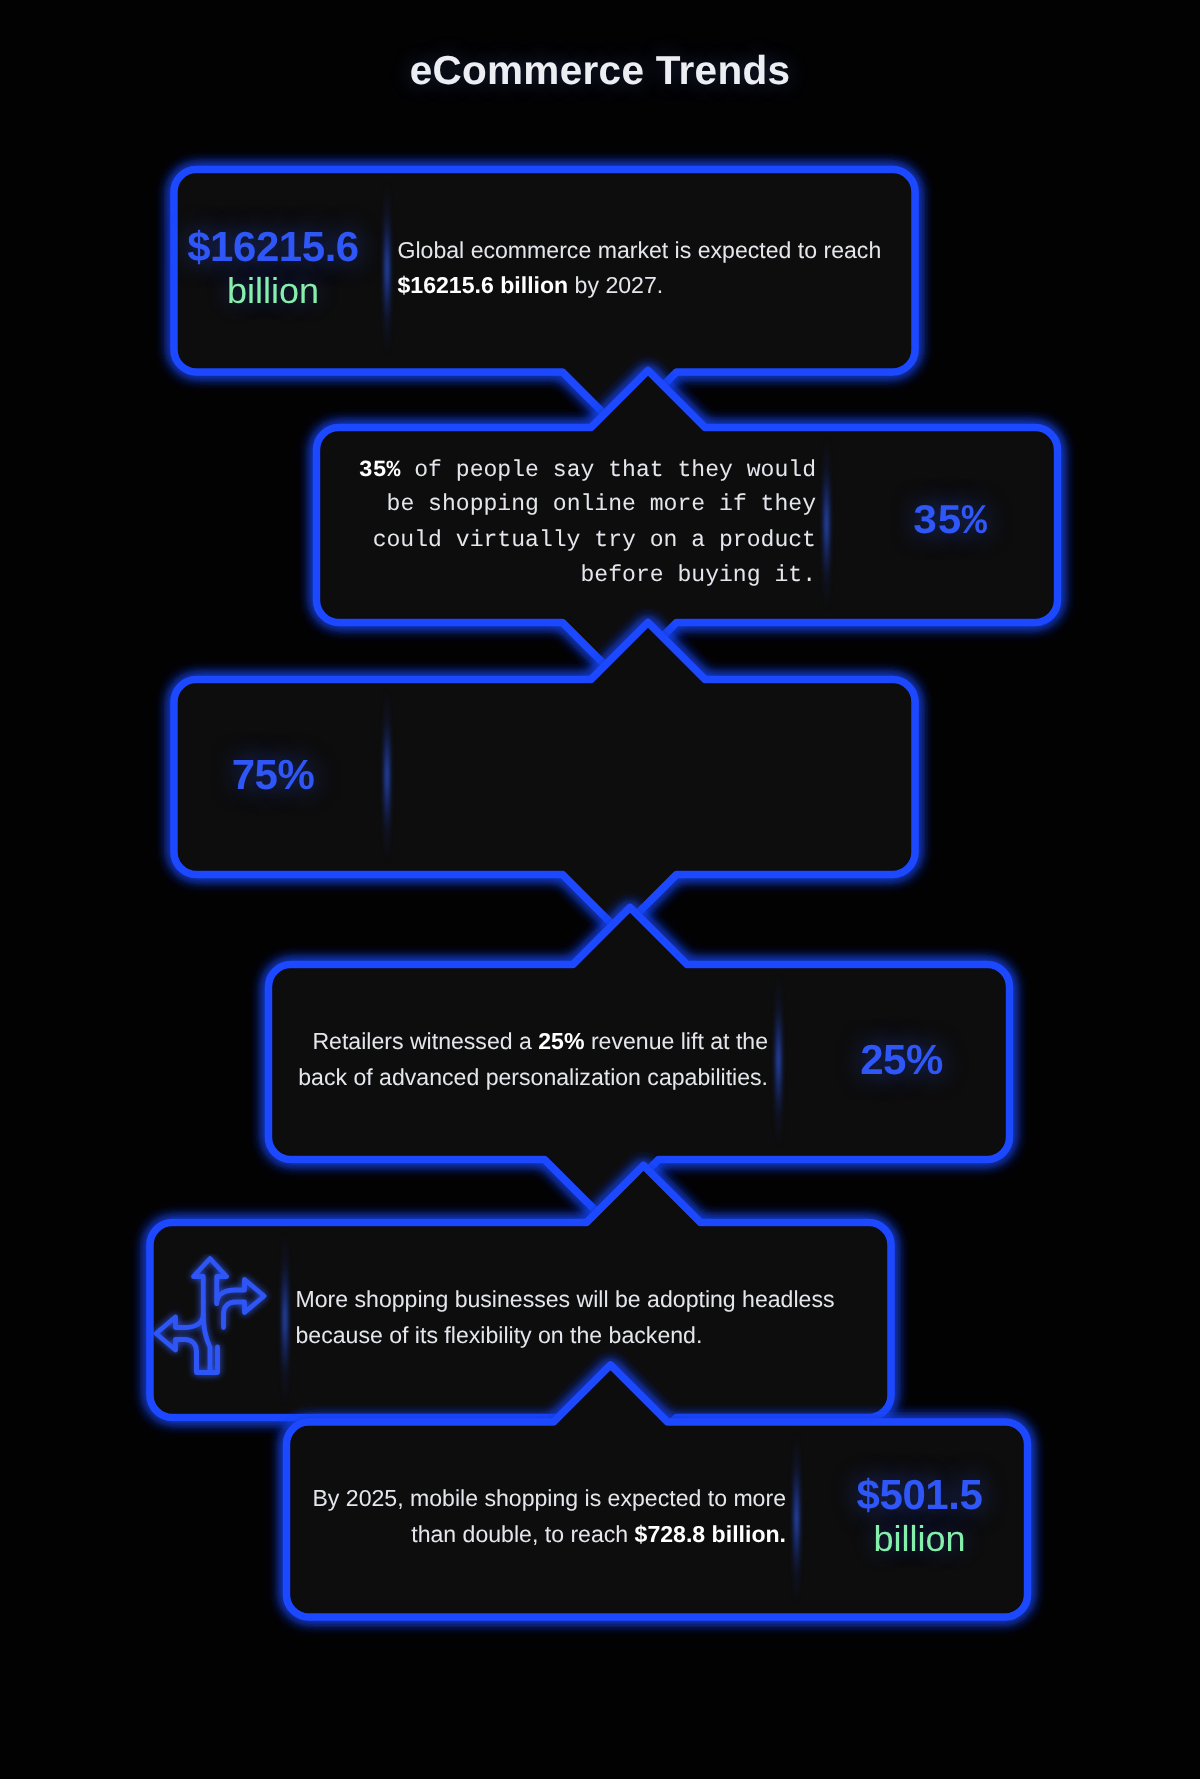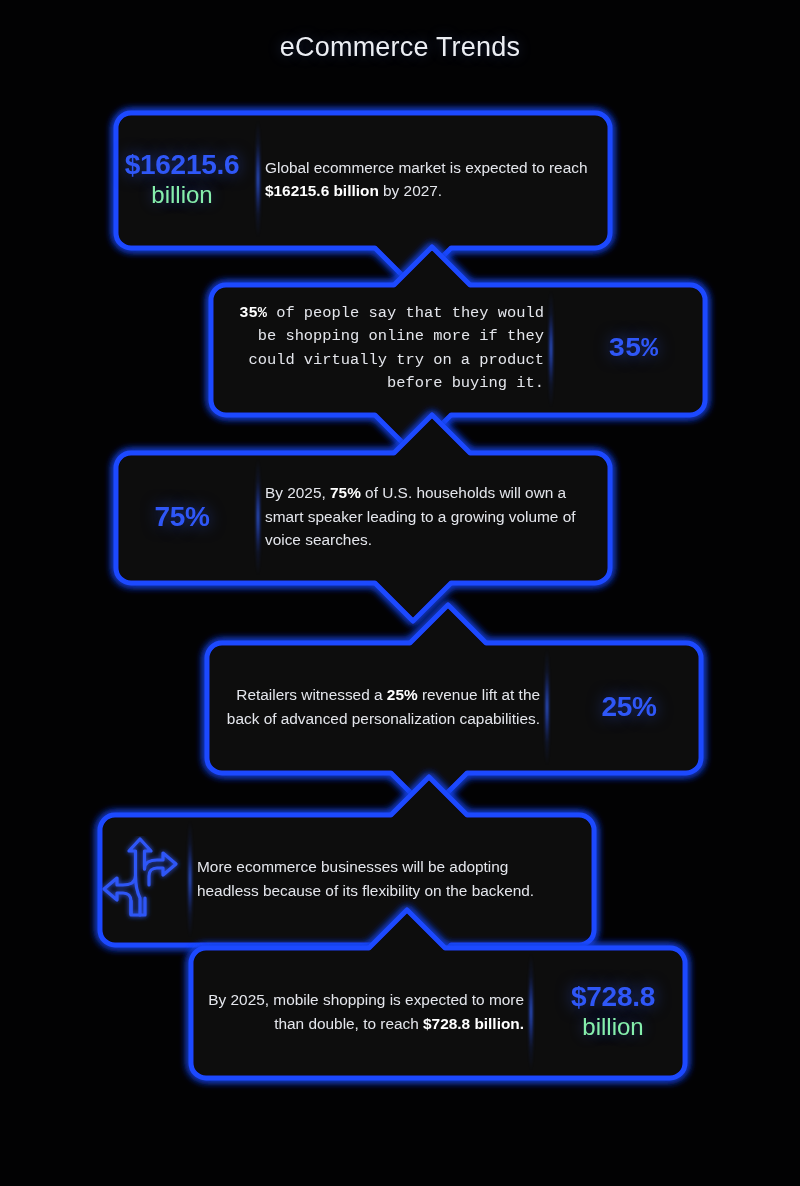--- a/index.html
+++ b/index.html
@@ -16,21 +16,21 @@
     background:#020203;
   }
 
   
   .title {
     position:absolute;
     left:0; top:32px;
     width:800px;
     text-align:center;
     font-size:27px;
-    font-weight:normal;
+    font-weight:bold;
     letter-spacing:.2px;
     color:#eceef3;
     text-shadow:0 0 14px rgba(120,150,255,.28);
   }
 
   
   .bubble {
     position:absolute;
   }
   .bubble svg.frame {
@@ -170,25 +170,24 @@
 
   <div class="bubble" id="b3" style="left:113px; top:450px; width:500px; height:133px;">
     <svg class="frame" width="500" height="175" viewBox="0 0 500 175">
       <path class="outline" d="M18,3 H281 L319,-35 L357,3 H482 A15,15 0 0 1 497,18 V118 A15,15 0 0 1 482,133 H338 L300,171 L262,133 H18 A15,15 0 0 1 3,118 V18 A15,15 0 0 1 18,3 Z"></path>
     </svg>
     <div class="inner statLeft" style="height:133px">
       <div class="cell-stat">
         <div class="stat-main">75%</div>
       </div>
       <div class="divider"></div>
-      <div class="cell-text"><span>By 2025, </span><b>75%</b><span> of U.S. households will own a smart speaker leading to a growing volume of voice searches.</span></div>
-    </div>
-  </div>
-
-  <div class="bubble" id="b4" style="left:204px; top:640px; width:556px; height:133px;">
+    </div>
+  </div>
+
+  <div class="bubble" id="b4" style="left:176px; top:640px; width:556px; height:133px;">
     <svg class="frame" width="500" height="175" viewBox="0 0 500 175">
       <path class="outline" d="M18,3 H206 L244,-35 L282,3 H482 A15,15 0 0 1 497,18 V118 A15,15 0 0 1 482,133 H263 L225,171 L187,133 H18 A15,15 0 0 1 3,118 V18 A15,15 0 0 1 18,3 Z"></path>
     </svg>
     <div class="inner statRight" style="height:133px">
       <div class="cell-text"><span>Retailers witnessed a </span><b>25%</b><span> revenue lift at the back of advanced personalization capabilities.</span></div>
       <div class="divider"></div>
       <div class="cell-stat">
         <div class="stat-main">25%</div>
       </div>
     </div>
@@ -208,31 +207,31 @@
             <path d="M47.5,33 C47.5,26 54,24 60,24 H66 V17 L79,28 L66,39 V32 H60 C55,32 52,35 52,40 V49"></path>
 
             <path d="M38.5,40 C38.5,47 32,49 26,49 H20 V42 L7,53 L20,64 V57 H26 C31,57 34,60 34,65 V78"></path>
 
             <path d="M38.5,33 V40 C38.5,52 41,58 43,62 V79"></path>
             <path d="M34,65 V79 H48 V62"></path>
           </g>
         </svg>
       </div>
       <div class="divider"></div>
-      <div class="cell-text"><span>More ecommerce businesses will be adopting headless because of its flexibility on the backend.</span></div>
+      <div class="cell-text"><span>More shopping businesses will be adopting headless because of its flexibility on the backend.</span></div>
     </div>
   </div>
 
   <div class="bubble" id="b6" style="left:188px; top:945px; width:500px; height:133px;">
     <svg class="frame" width="500" height="175" viewBox="0 0 500 175">
       <path class="outline" d="M18,3 H181 L219,-35 L257,3 H482 A15,15 0 0 1 497,18 V118 A15,15 0 0 1 482,133 H18 A15,15 0 0 1 3,118 V18 A15,15 0 0 1 18,3 Z"></path>
     </svg>
     <div class="inner statRight" style="height:133px">
       <div class="cell-text"><span>By 2025, mobile shopping is expected to more than double, to reach </span><b>$728.8 billion.</b></div>
       <div class="divider"></div>
       <div class="cell-stat">
-        <div class="stat-main">$728.8</div>
+        <div class="stat-main">$501.5</div>
         <div class="stat-sub">billion</div>
       </div>
     </div>
   </div>
 
 </div>
 
 </body></html>

